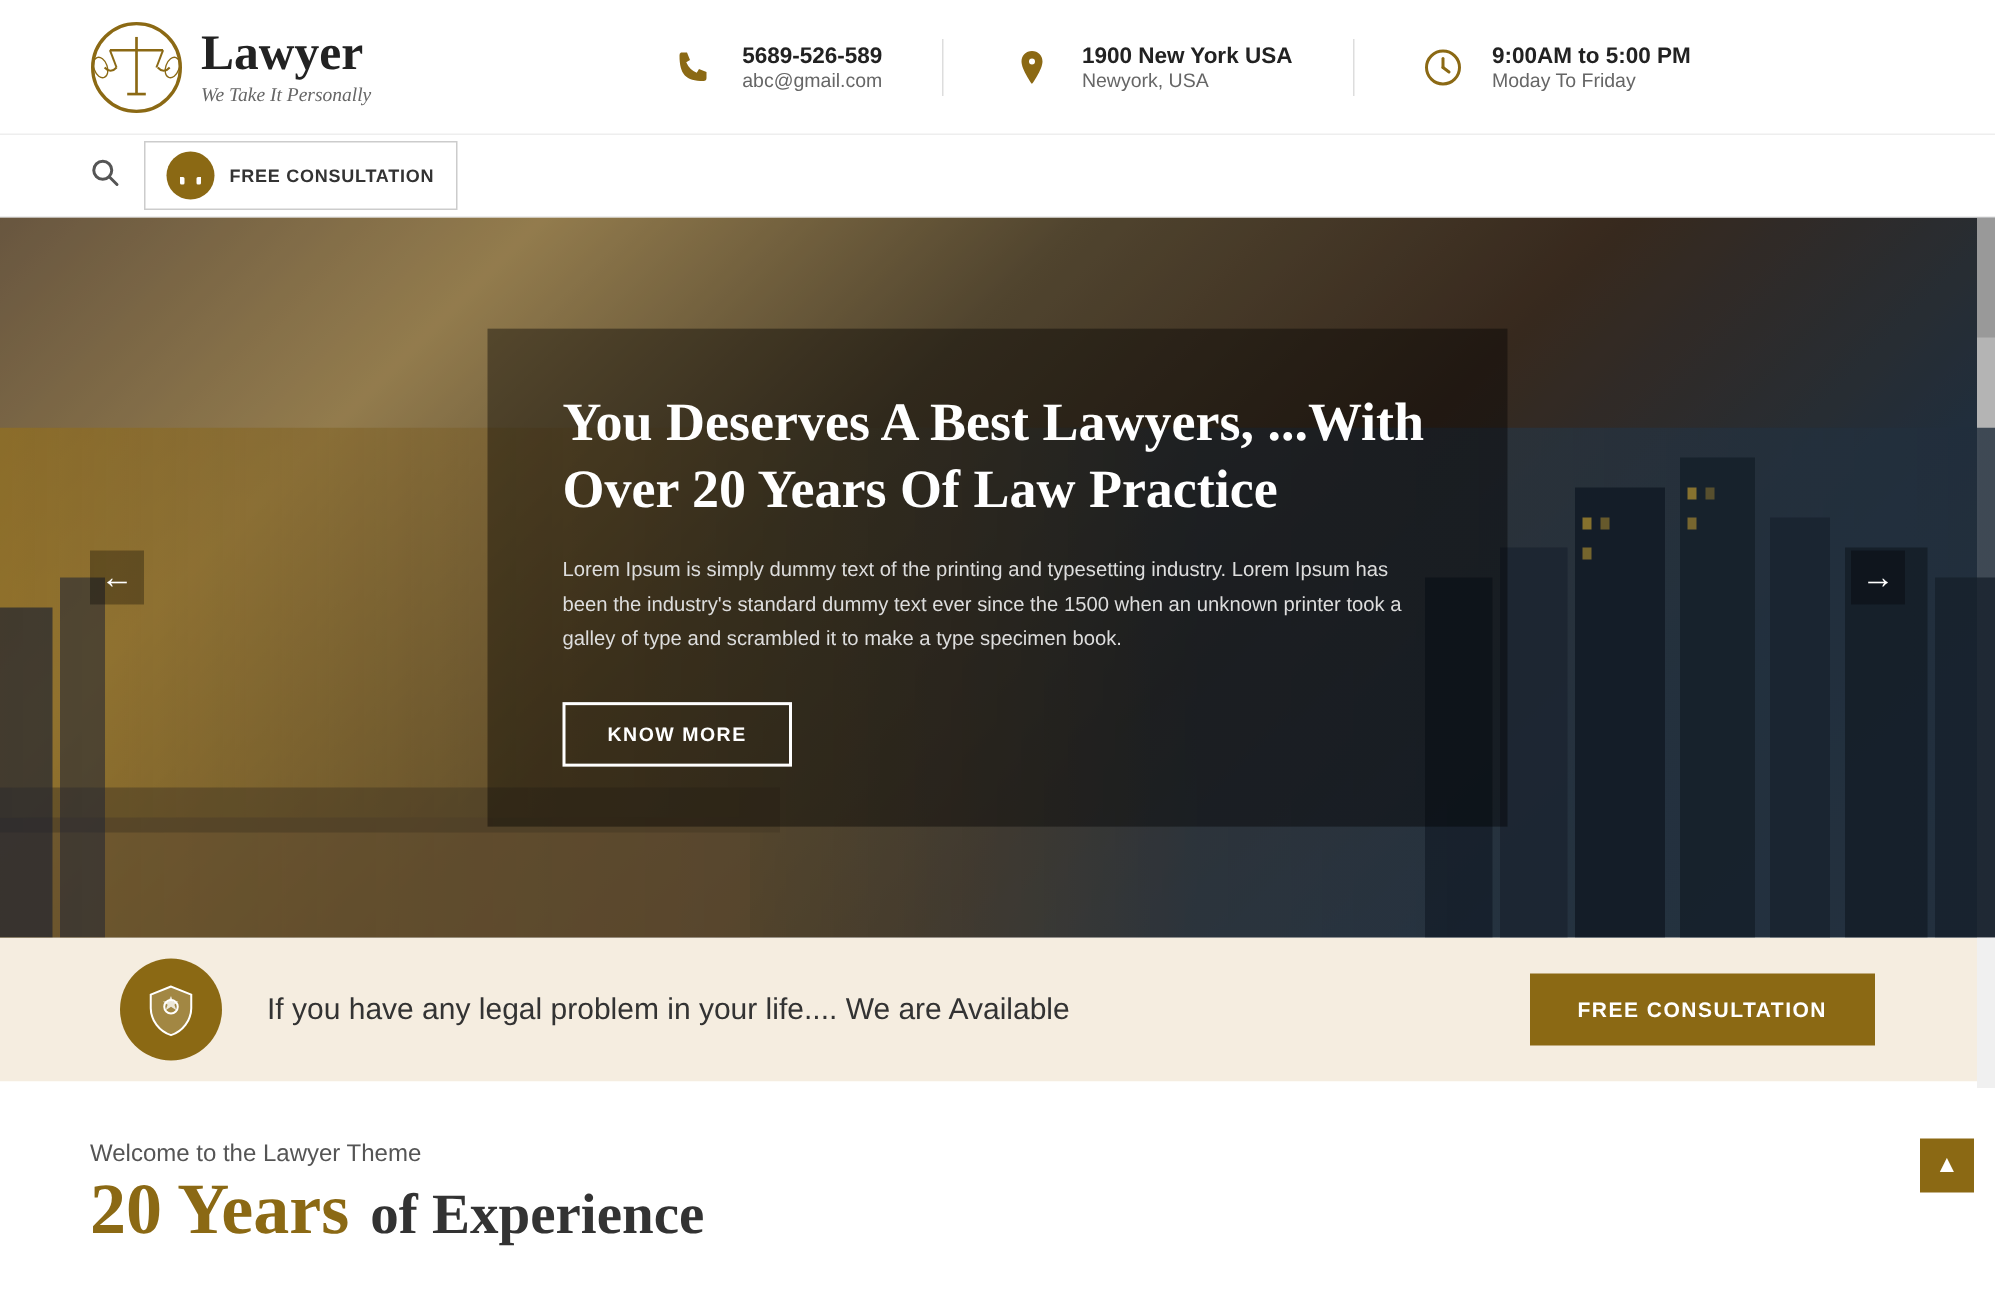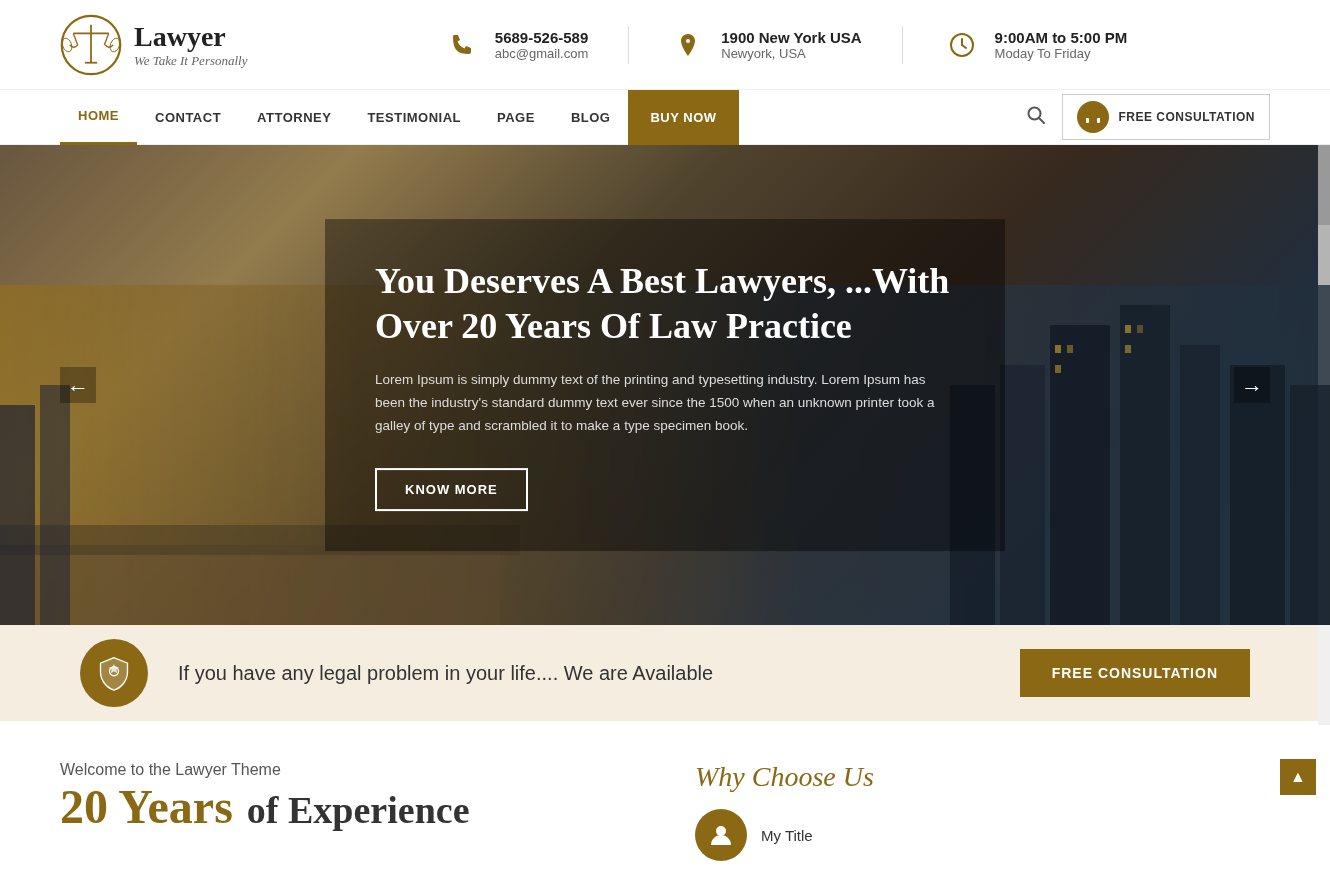--- a/index.html
+++ b/index.html
@@ -18,21 +18,21 @@
       display: flex;
       align-items: center;
       gap: 12px;
       min-width: 240px;
     }
     .logo-icon {
       width: 62px;
       height: 62px;
     }
     .logo-text h1 {
-      font-size: 28px;
+      font-size: 33px;
       font-weight: bold;
       color: #222;
       font-family: 'Georgia', serif;
     }
     .logo-text p {
       font-size: 13px;
       color: #666;
       font-style: italic;
     }
     .top-info {
@@ -433,29 +433,20 @@
       </div>
       <div class="info-text">
         <strong>9:00AM to 5:00 PM</strong>
         <span>Moday To Friday</span>
       </div>
     </div>
   </div>
 </div>
 
 <div class="nav-bar">
-  <div class="nav-links">
-    <div class="nav-item active">HOME</div>
-    <div class="nav-item">CONTACT</div>
-    <div class="nav-item">ATTORNEY</div>
-    <div class="nav-item">TESTIMONIAL</div>
-    <div class="nav-item">PAGE</div>
-    <div class="nav-item">BLOG</div>
-    <div class="nav-buy">BUY NOW</div>
-  </div>
   <div class="nav-right">
     <div class="search-icon-btn">
       <svg width="20" height="20" viewBox="0 0 20 20" fill="none">
         <circle cx="8.5" cy="8.5" r="6" stroke="#555" stroke-width="2"></circle>
         <line x1="13" y1="13" x2="18" y2="18" stroke="#555" stroke-width="2" stroke-linecap="round"></line>
       </svg>
     </div>
     <div class="consultation-btn">
       <div class="headphone-icon">
         <svg width="18" height="18" viewBox="0 0 18 18" fill="none">
@@ -529,31 +520,19 @@
 </div>
 
 <div class="bottom-section">
   <div class="left-col">
     <div class="welcome-title">Welcome to the Lawyer Theme</div>
     <div class="years-line">
       <span style="color:#8B6914;">20 Years</span>
       <span class="of">of Experience</span>
     </div>
   </div>
-  <div class="right-col">
-    <div class="why-title">Why Choose Us</div>
-    <div class="my-title-row">
-      <div class="avatar-circle">
-        <svg width="28" height="28" viewBox="0 0 28 28" fill="none">
-          <circle cx="14" cy="10" r="5" fill="#fff"></circle>
-          <path d="M4 24c0-5.5 4.5-10 10-10s10 4.5 10 10" fill="#fff"></path>
-        </svg>
-      </div>
-      <span class="my-title-label">My Title</span>
-    </div>
-  </div>
 </div>
 
 <div class="scroll-up-btn">▲</div>
 
 <div class="right-scrollbar">
   <div class="scrollbar-thumb"></div>
 </div>
 
 </body></html>

